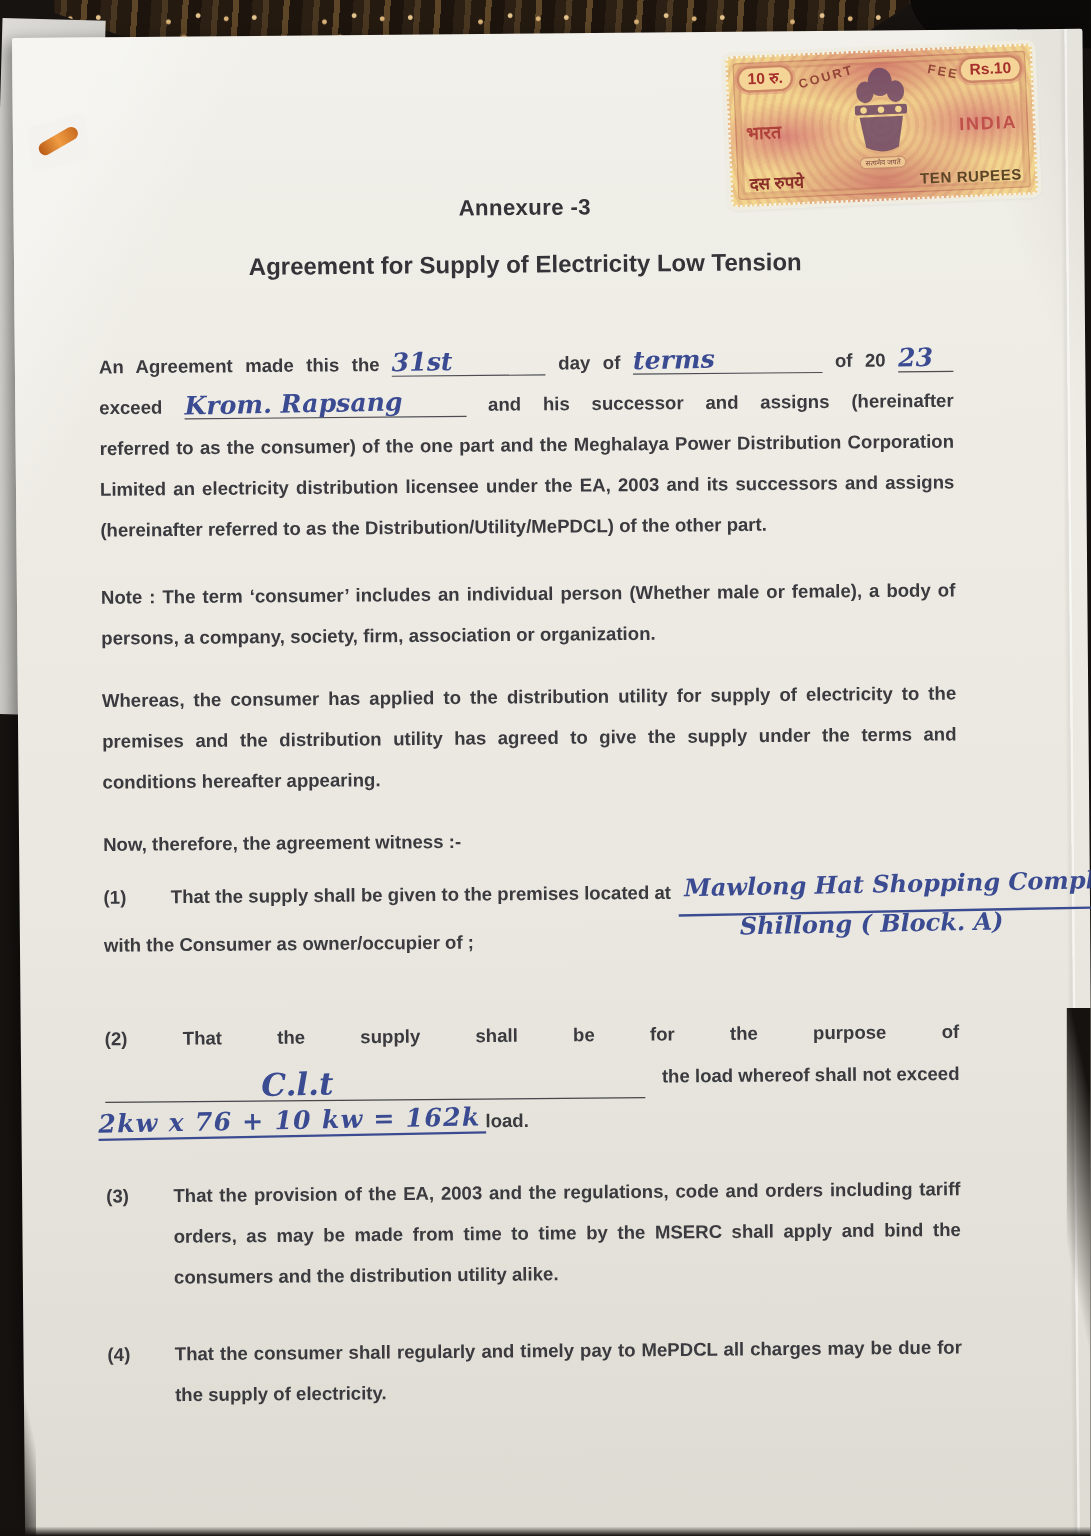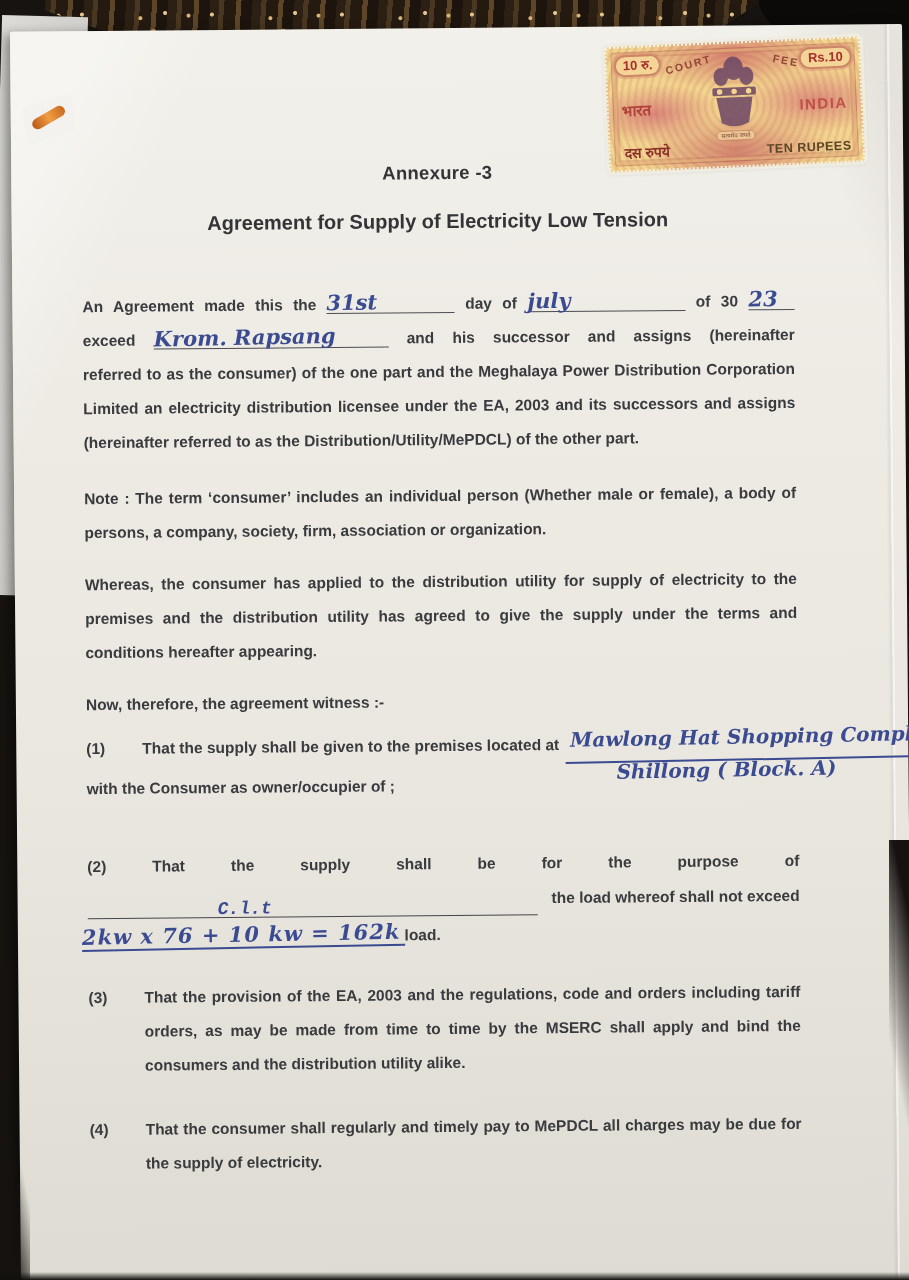--- a/index.html
+++ b/index.html
@@ -106,21 +106,21 @@
   .c1{position:relative;margin-top:10px;}
   .c1-line1{display:flex;line-height:34px;white-space:nowrap;}
   .c1 .hw-premises{margin-left:6px;border-bottom:2px solid #3b4b92;padding:0 3px 1px 5px;
     font-size:20px;white-space:nowrap;}
   .c1 .hw-city{position:absolute;left:530px;top:33px;font-size:20px;white-space:nowrap;}
   .c1-line2{line-height:34px;margin-top:6px;}
 
   .c2{margin-top:44px;}
   .c2-line2{display:flex;align-items:flex-end;line-height:34px;}
   .c2-blank{flex:1;border-bottom:1.8px solid #46464b;position:relative;height:34px;}
-  .c2-blank .hw{position:absolute;left:130px;bottom:-1px;font-size:18px;font-family:Liberation Mono, monospace;}
+  .c2-blank .hw{position:absolute;left:130px;bottom:-1px;font-size:26px;}
   .c2-right{flex:none;padding-left:14px;white-space:nowrap;}
   .c2-line3{line-height:34px;margin-top:2px;margin-left:-6px;}
   .hw-load{border-bottom:2px solid #3b4b92;padding:0 4px 2px 0;font-size:21px;letter-spacing:1px;}
 
   .c3{margin-top:26px;}
   .c4{margin-top:30px;}
 </style>
 </head>
 <body>
 
@@ -159,22 +159,22 @@
 
     <div class="content">
 
       <h2 class="title">Annexure -3</h2>
       <h1 class="subtitle">Agreement for Supply of Electricity Low Tension</h1>
 
       <div class="spread mt-opening">
         <span>An Agreement made this the</span>
         <span class="blank b-day"><span class="hw">31st</span></span>
         <span>day of</span>
-        <span class="blank b-month"><span class="hw">july</span></span>
-        <span>of 30</span>
+        <span class="blank b-month"><span class="hw">terms</span></span>
+        <span>of 20</span>
         <span class="blank b-year"><span class="hw">23</span></span>
       </div>
       <div class="spread">
         <span>exceed</span>
         <span class="blank b-name"><span class="hw">Krom. Rapsang</span></span>
         <span>and his successor and assigns (hereinafter</span>
       </div>
       <p class="para">referred to as the consumer) of the one part and the Meghalaya Power Distribution Corporation Limited an electricity distribution licensee under the EA, 2003 and its successors and assigns (hereinafter referred to as the Distribution/Utility/MePDCL) of the other part.</p>
 
       <p class="para mt-note">Note : The term ‘consumer’ includes an individual person (Whether male or female), a body of persons, a company, society, firm, association or organization.</p>

